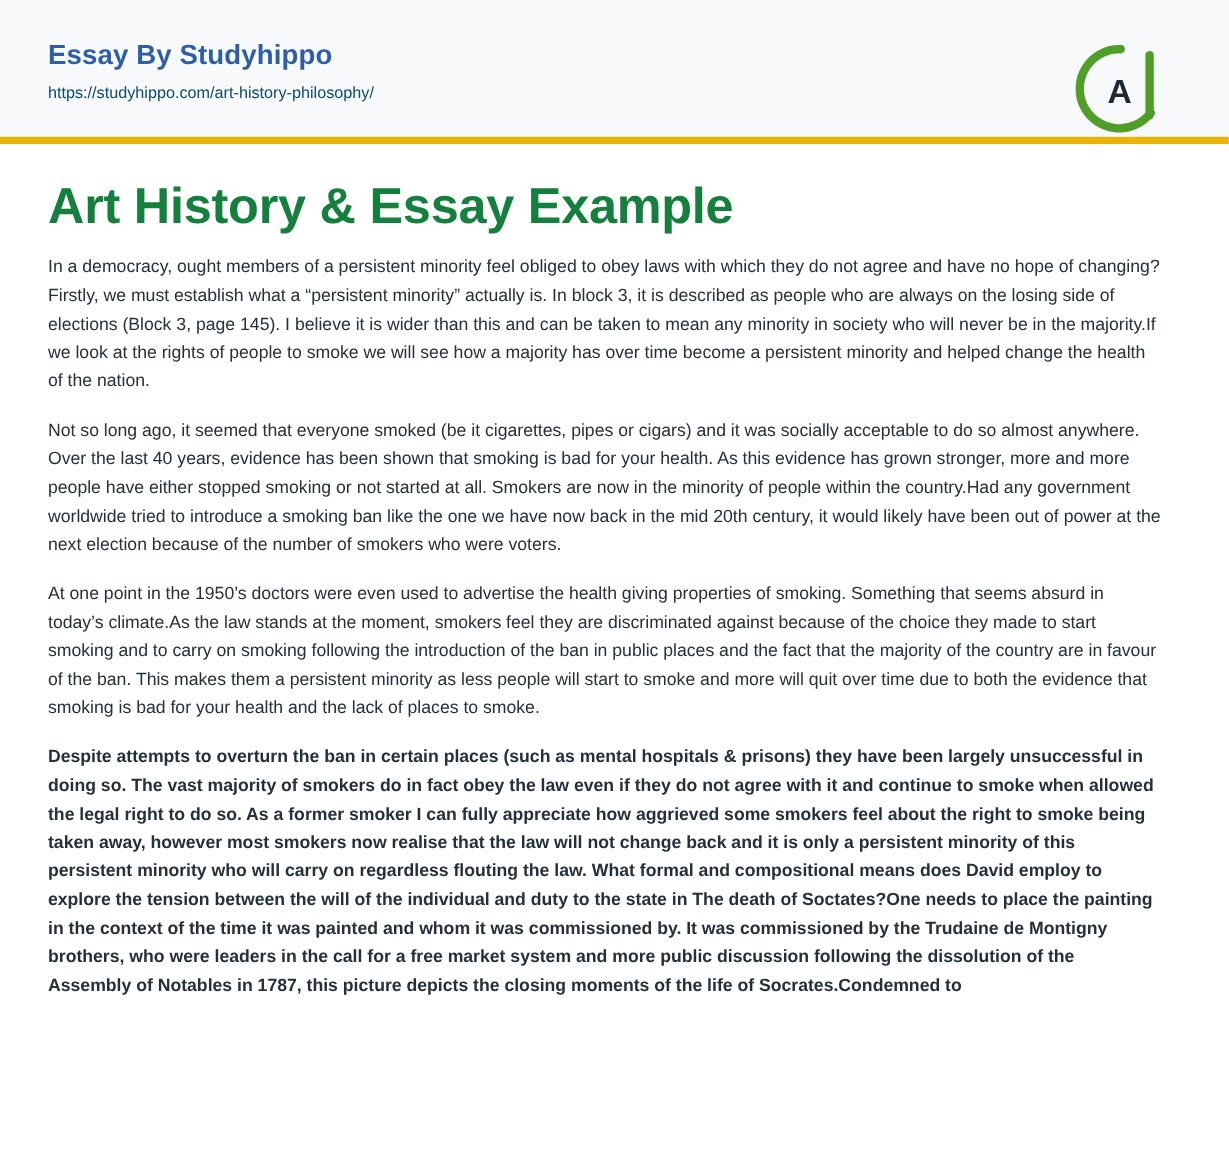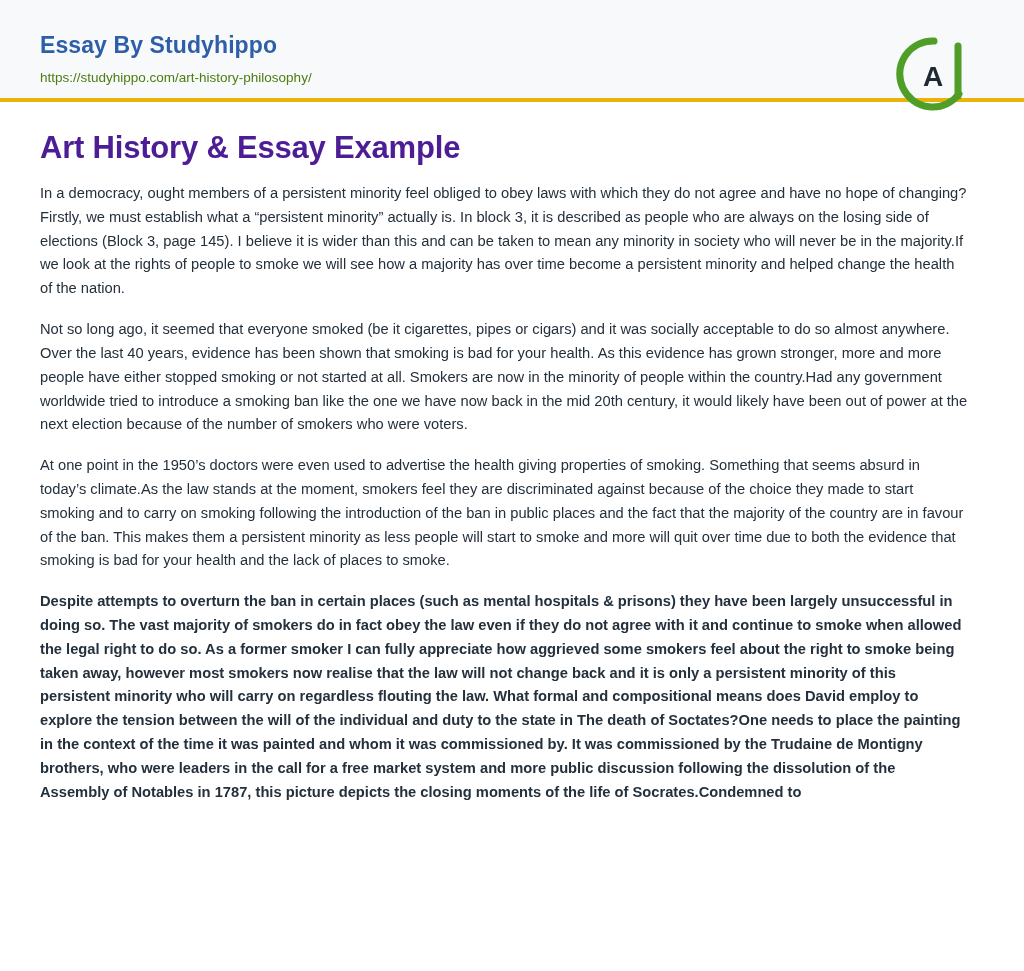--- a/index.html
+++ b/index.html
@@ -15,66 +15,66 @@
     overflow: hidden;
   }
   .page {
     width: 1024px;
     height: 971px;
     position: relative;
     box-sizing: border-box;
   }
   
   .header {
-    height: 102px;
+    height: 120px;
     background: #f7f9fb;
-    border-bottom: 4px solid #eab308;
+    border-bottom: 6px solid #eab308;
     box-sizing: border-box;
     padding: 34px 40px 0 40px;
     display: flex;
     align-items: flex-start;
     justify-content: space-between;
   }
   .brand-block {
     display: flex;
     flex-direction: column;
     gap: 14px;
   }
   .brand-title {
     font-size: 23px;
     font-weight: bold;
     color: #2f5ea8;
     letter-spacing: 0.1px;
     line-height: 1;
   }
   .brand-url {
     font-size: 13.5px;
-    color: #4d7c0f;
+    color: #0c4a6e;
     line-height: 1;
     text-decoration: none;
   }
   .logo-wrap {
     margin-top: 2px;
     margin-right: 12px;
     width: 76px;
     height: 76px;
     position: relative;
   }
   .logo-wrap svg {
     display: block;
   }
   
   .article {
     padding: 28px 40px 0 40px;
     box-sizing: border-box;
   }
   .doc-title {
-    font-size: 31px;
+    font-size: 42px;
     font-weight: bold;
-    color: #4c1d95;
+    color: #15803d;
     margin: 0 0 16px 0;
     letter-spacing: -0.2px;
   }
   .para {
     font-size: 14.7px;
     line-height: 1.62;
     color: #24303b;
     margin: 0 16px 17px 0;
     text-align: left;
   }

